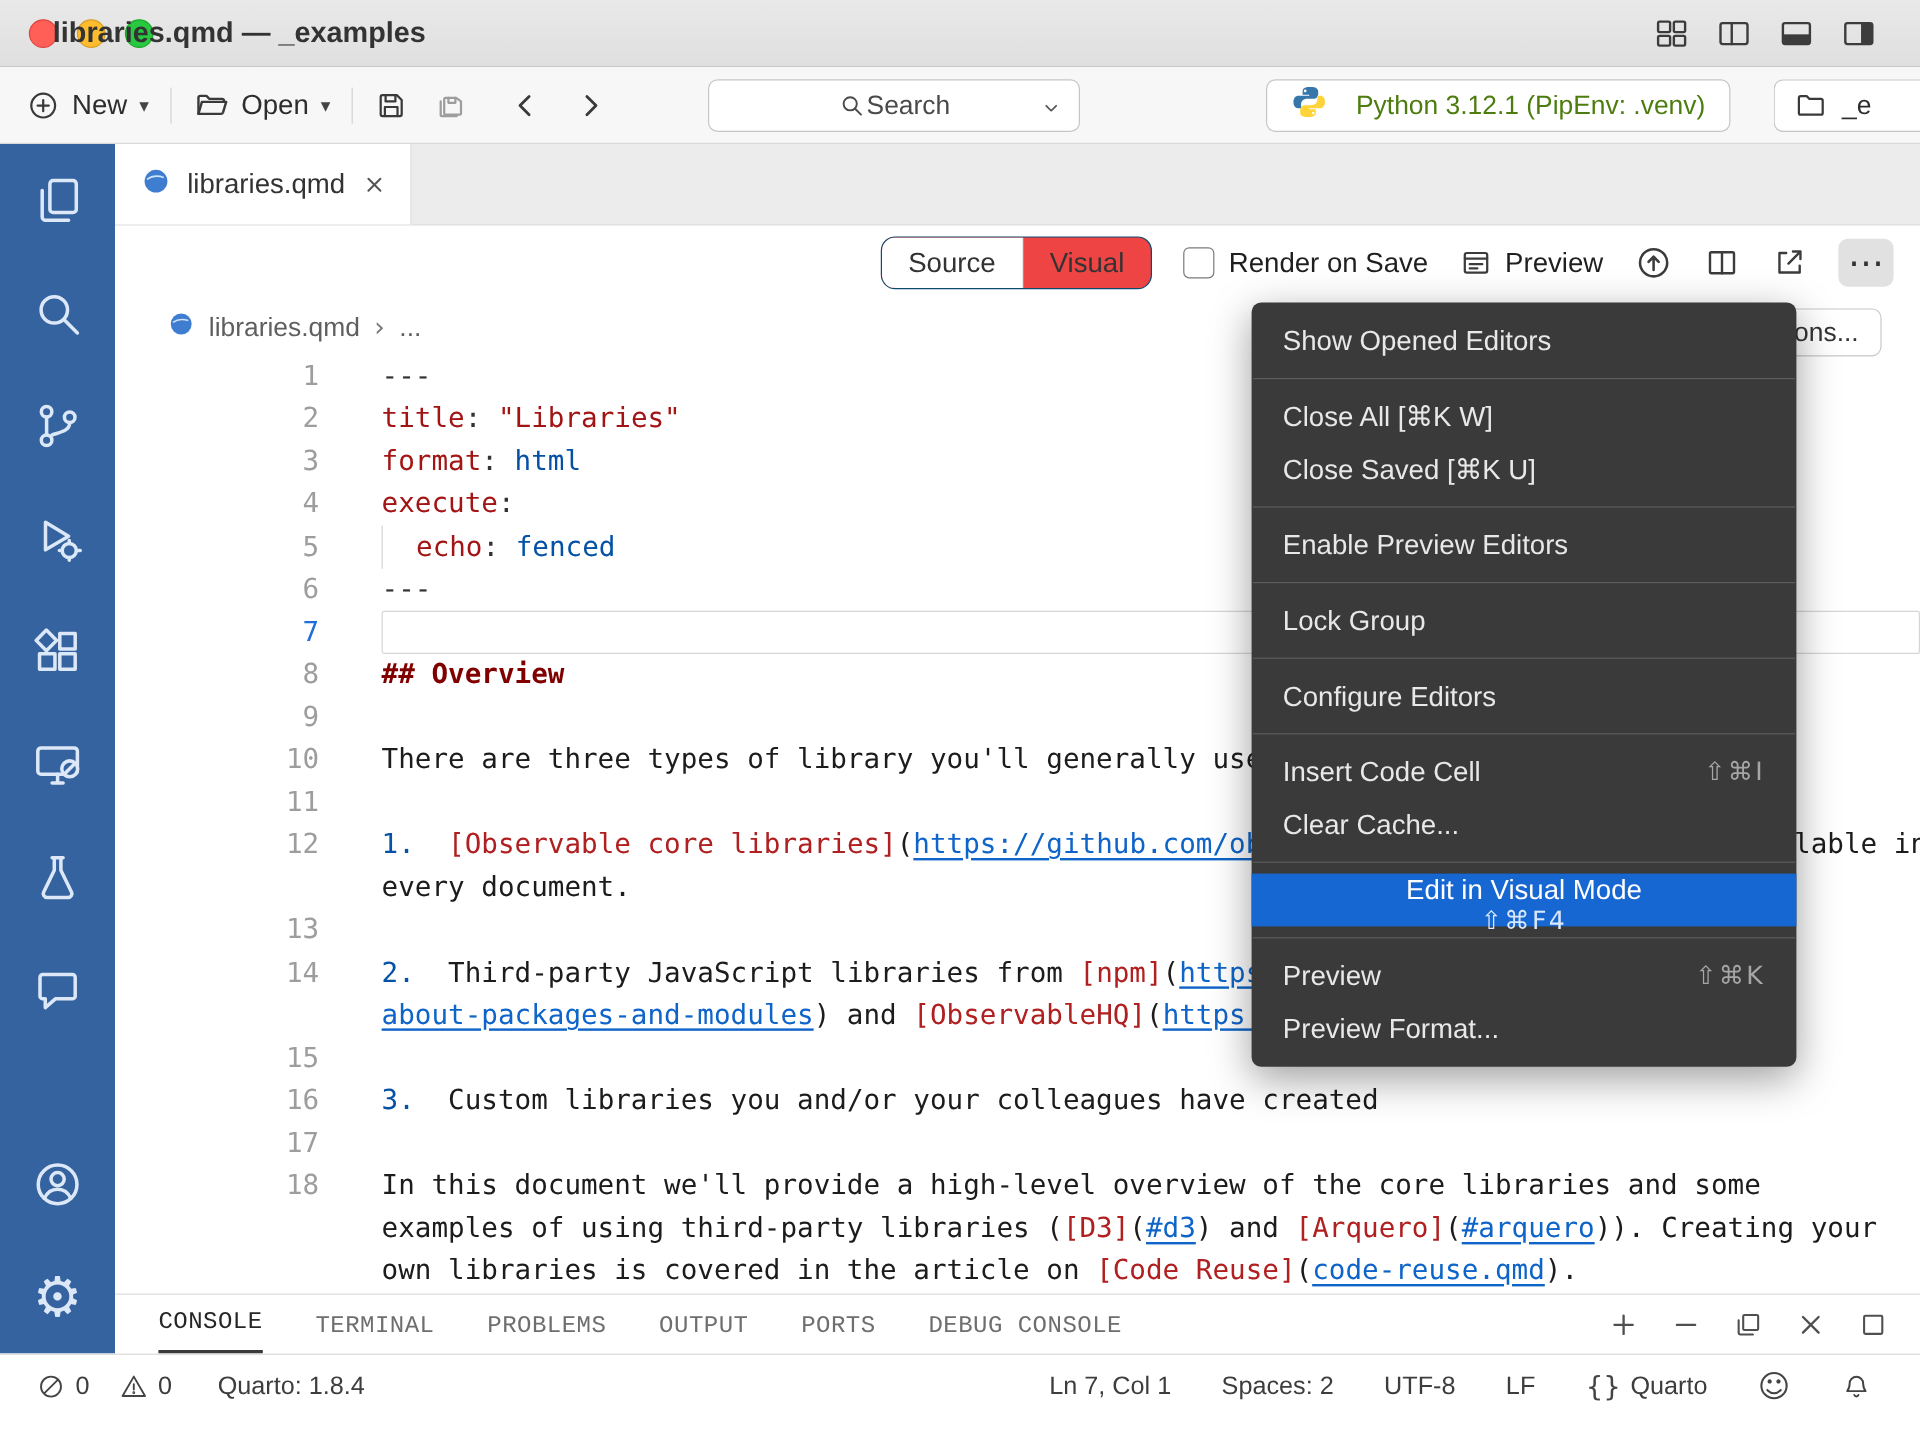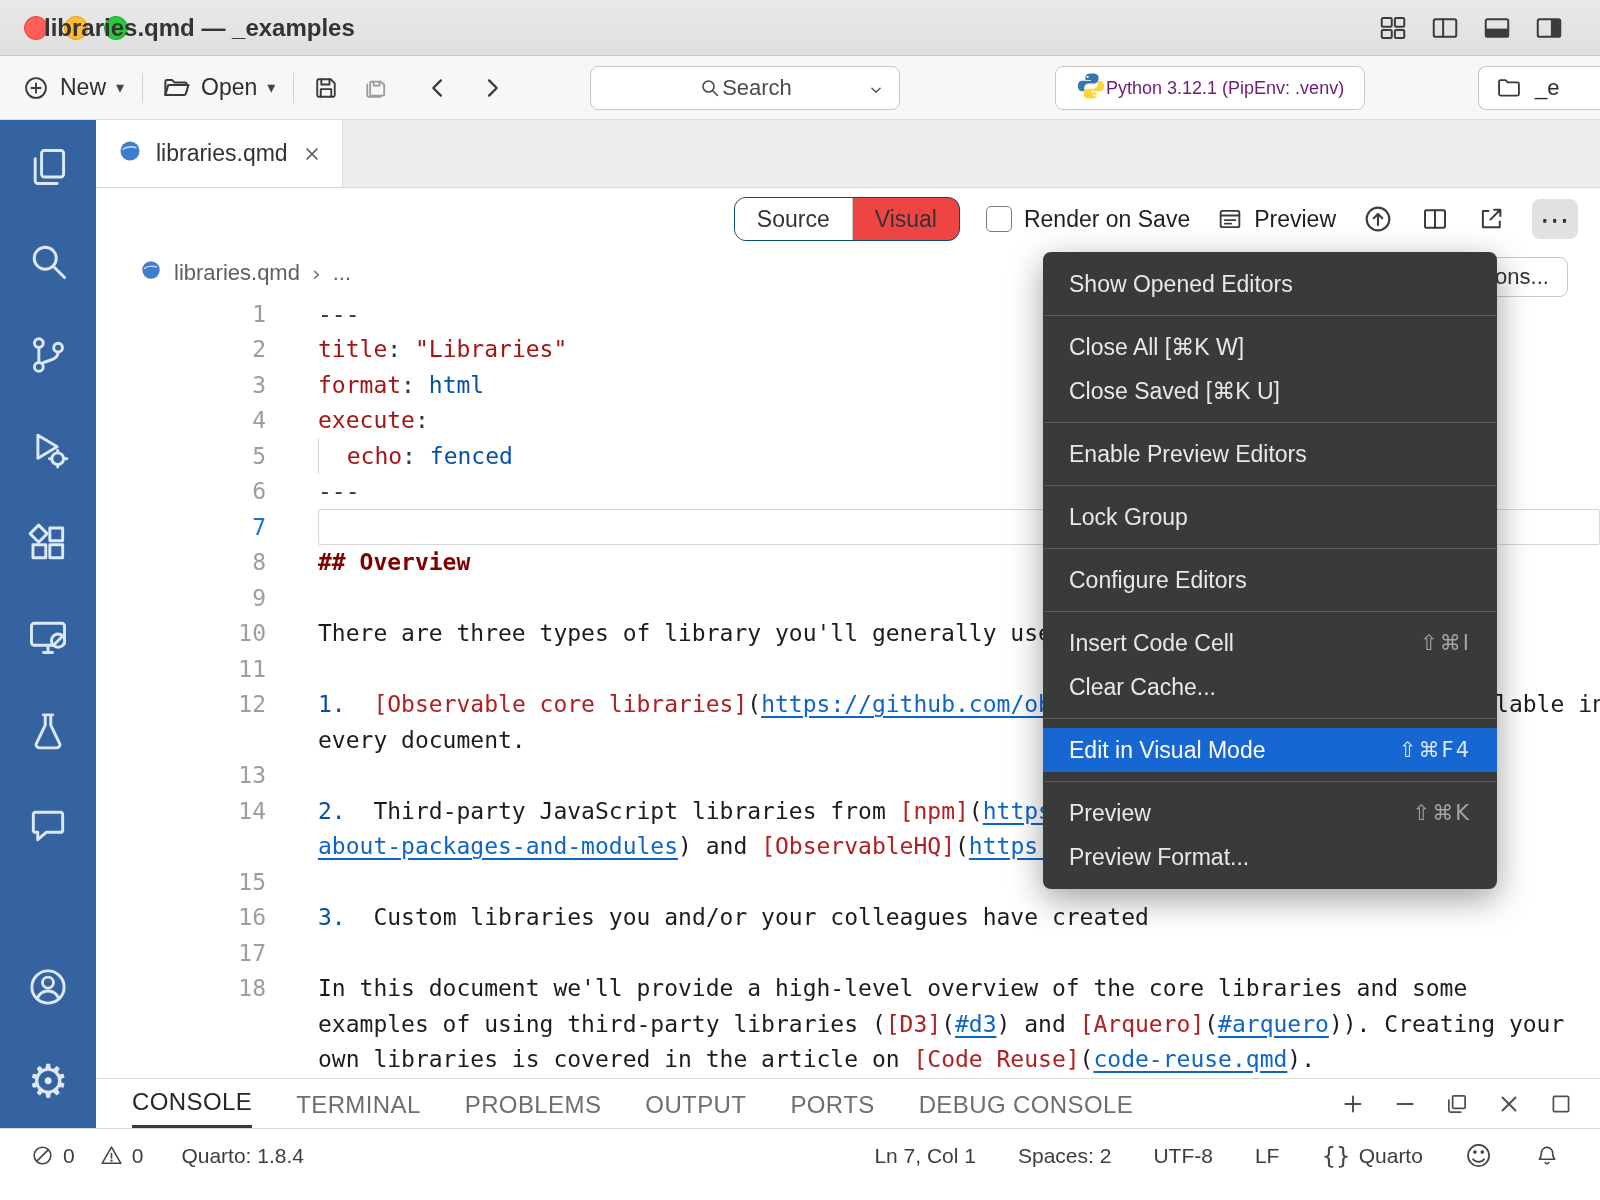--- a/index.html
+++ b/index.html
@@ -20,21 +20,21 @@
   
   .toolbar{position:absolute;top:56px;left:0;right:0;height:64px;background:#f7f7f7;border-bottom:1px solid #d9d9d9;display:flex;align-items:center;box-sizing:border-box;padding:0 0 0 22px;}
   .tb-btn{display:flex;align-items:center;gap:10px;font-size:23px;color:#2d2d2d;cursor:default;}
   .tb-caret{font-family:"DejaVu Sans",sans-serif;font-size:16px;color:#444;}
   .tb-divider{width:1px;height:30px;background:#d2d2d2;margin:0 18px;}
   .tb-ic{color:#3a3a3a;display:flex;}
   .tb-ic.muted{color:#9d9d9d;}
   .nav-arrows{display:flex;gap:26px;margin-left:34px;color:#3a3a3a;}
   .searchbox{position:absolute;left:590px;top:10px;width:310px;height:44px;background:#fff;border:1px solid #c6c6c6;border-radius:8px;display:flex;align-items:center;justify-content:center;font-size:22px;color:#4a4a4a;box-sizing:border-box;}
   .searchbox .chev{position:absolute;right:12px;top:12px;color:#555;}
-  .interp{position:absolute;left:1055px;top:10px;height:44px;padding:0 20px;border:1px solid #c6c6c6;border-radius:8px;background:#fff;display:flex;align-items:center;gap:0;font-size:18px;color:#701a75;box-sizing:border-box;}
+  .interp{position:absolute;left:1055px;top:10px;height:44px;padding:0 20px;border:1px solid #c6c6c6;border-radius:8px;background:#fff;display:flex;align-items:center;gap:24px;font-size:22px;color:#4d7c0f;box-sizing:border-box;}
   .workspace-stub{position:absolute;right:0;top:10px;width:122px;height:44px;border:1px solid #c6c6c6;border-right:none;border-radius:8px 0 0 8px;background:#fff;display:flex;align-items:center;gap:12px;padding-left:16px;font-size:22px;color:#2d2d2d;box-sizing:border-box;overflow:hidden;}
 
   
   .activitybar{position:absolute;left:0;top:120px;width:96px;height:1008px;background:var(--activity_bar,#35639f);display:flex;flex-direction:column;align-items:center;}
   .ab-item{width:96px;height:94px;display:flex;align-items:center;justify-content:center;color:#dce8f8;}
   .ab-item.push{margin-top:auto;}
   .ab-gear{font-family:"DejaVu Sans",sans-serif;font-size:46px;line-height:1;color:#dce8f8;}
 
   
   .main{position:absolute;left:96px;top:120px;width:1504px;height:1008px;display:flex;flex-direction:column;background:#fff;}
@@ -70,36 +70,36 @@
   .tk-h{color:var(--heading,#800000);font-weight:bold;}
   .tk-t{color:#1c1c1c;}
   .tk-d{color:var(--value_blue,#0451a5);}
   .tk-l{color:var(--link_red,#b02020);}
   .tk-u{color:var(--url_blue,#0e64c8);text-decoration:underline;text-underline-offset:4px;}
   .tk-g{display:inline-block;width:2ch;border-left:1px solid #d4d4d4;height:35.5px;}
 
   
   .paneltabs{height:50px;border-top:1px solid #ddd;display:flex;align-items:stretch;background:#fff;box-sizing:border-box;padding-left:36px;}
   .ptab-list{display:flex;gap:44px;}
-  .ptab{display:flex;align-items:center;font-size:24px;letter-spacing:.4px;color:#6e6e6e;box-sizing:border-box;padding-top:3px;}
+  .ptab{display:flex;align-items:center;font-size:20px;letter-spacing:.4px;color:#6e6e6e;box-sizing:border-box;padding-top:3px;font-family:Liberation Mono, monospace;}
   .ptab.active{color:#262626;border-bottom:3px solid #3a3a3a;padding-top:0;}
   .panel-actions{margin-left:auto;display:flex;align-items:center;gap:26px;padding-right:26px;color:#4f4f4f;}
 
   
   .statusbar{position:absolute;top:1128px;left:0;right:0;height:72px;background:#fff;border-top:1px solid #d9d9d9;display:flex;align-items:center;box-sizing:border-box;padding:0 40px 18px 30px;font-size:21px;color:#3d3d3d;}
   .sb-group{display:flex;align-items:center;gap:8px;}
   .sb-left{display:flex;align-items:center;gap:24px;}
   .sb-right{margin-left:auto;display:flex;align-items:center;gap:42px;}
   .sb-ic{display:flex;color:#444;}
   .sb-glyph{font-family:"DejaVu Sans",sans-serif;font-size:23px;color:#444;}
 
   
   .ctx-menu{position:absolute;left:1043px;top:252px;width:454px;box-sizing:border-box;padding:10px 0;background:var(--menu_bg,#3a3a3a);border-radius:8px;box-shadow:0 10px 34px rgba(0,0,0,.38);z-index:60;font-size:23px;}
   .menu-item{height:44px;display:flex;align-items:center;justify-content:space-between;padding:0 26px;color:#e8e8e8;}
-  .menu-item.active{background:var(--menu_highlight,#1667d2);color:#fff;}
+  .menu-item.active{background:var(--menu_highlight,#1667d2);color:#fff;flex-direction:column;}
   .menu-shortcut{color:#a6a6a6;letter-spacing:2px;font-family:"DejaVu Sans",sans-serif;font-size:21px;}
   .menu-item.active .menu-shortcut{color:#d9e7fb;}
   .menu-sep{height:1px;background:#5c5c5c;margin:9px 1px;}
 
   .overflow-btn{position:absolute;top:257px;left:1476px;width:92px;height:40px;background:#fff;border:1px solid #c8c8c8;border-radius:8px;display:flex;align-items:center;justify-content:center;font-size:22px;color:#333;z-index:50;box-sizing:border-box;}
 
   svg.ic{fill:none;stroke:currentColor;stroke-width:1.6;stroke-linecap:round;stroke-linejoin:round;display:block;}
 </style>
 </head>
 <body>

